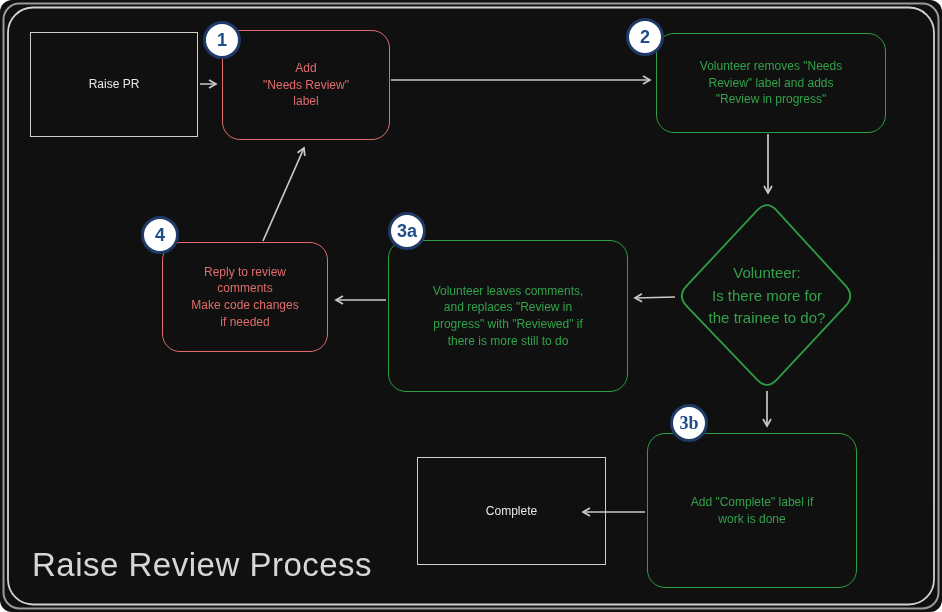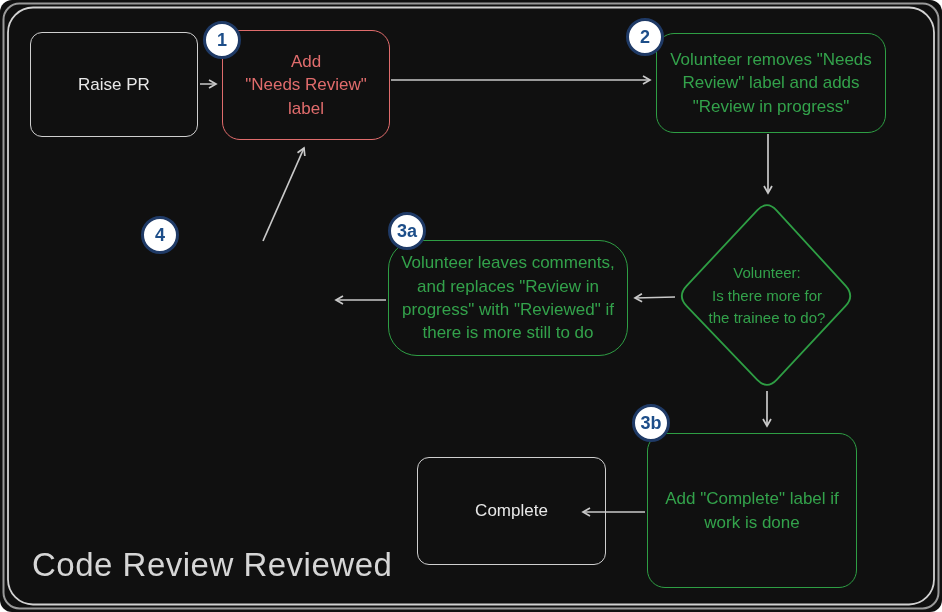--- a/index.html
+++ b/index.html
@@ -14,34 +14,34 @@
   svg.layer { position:absolute; left:0; top:0; width:942px; height:612px; }
 
   .node {
     position:absolute;
     display:flex; align-items:center; justify-content:center;
     text-align:center;
     white-space:pre-line;
     border:1.7px solid #cfcfcf;
     border-radius:18px;
     color:#e8e8e8;
-    font-size:17px;
+    font-size:12px;
     line-height:1.38;
     box-sizing:border-box;
     padding:4px 8px;
   }
-  .node.white { border-color:#cfcfcf; color:#e8e8e8; border-radius:12px; }
+  .node.white { border-color:#cfcfcf; color:#e8e8e8; border-radius:0; }
   .node.red   { border-color:#e06c6c; color:#e06c6c; }
   .node.green { border-color:#2e9e44; color:#33a24b; }
 
   #node-raise-pr        { left:30px;  top:32px;  width:168px; height:105px; }
   #node-add-needs-review{ left:222px; top:30px;  width:168px; height:110px; }
   #node-volunteer-removes{ left:656px; top:33px; width:230px; height:100px; }
   #node-reply-to-review { left:162px; top:242px; width:166px; height:110px; }
-  #node-volunteer-leaves{ left:388px; top:240px; width:240px; height:116px;border-radius:29px; }
+  #node-volunteer-leaves{ left:388px; top:240px; width:240px; height:152px; }
   #node-add-complete    { left:647px; top:433px; width:210px; height:155px; }
   #node-complete        { left:417px; top:457px; width:189px; height:108px; }
 
   .decision-label {
     position:absolute;
     left:681px; top:242px; width:172px; height:108px;
     display:flex; align-items:center; justify-content:center;
     text-align:center; white-space:pre-line;
     color:#33a24b; font-size:15px; line-height:1.5;
   }
@@ -55,21 +55,21 @@
     box-sizing:border-box;
     display:flex; align-items:center; justify-content:center;
     color:#1d4e89;
     font-size:18px; font-weight:700;
     z-index:5;
   }
   #badge-1  { left:203px; top:21px;  }
   #badge-2  { left:626px; top:18px;  }
   #badge-3a { left:388px; top:212px; }
   #badge-4  { left:141px; top:216px; }
-  #badge-3b { left:632px; top:404px; }
+  #badge-3b { left:670px; top:404px;font-family:Liberation Serif, serif; }
 
   .diagram-title {
     position:absolute;
     left:32px; top:546px;
     color:#d6d6d6;
     font-size:33px;
     font-weight:500;
     letter-spacing:0.5px;
   }
 </style>
@@ -114,27 +114,31 @@
 
   <div class="decision-label">Volunteer:
 Is there more for
 the trainee to do?</div>
 
   <div class="node green" id="node-volunteer-leaves">Volunteer leaves comments,
 and replaces "Review in
 progress" with "Reviewed" if
 there is more still to do</div>
 
+  <div class="node red" id="node-reply-to-review">Reply to review
+comments
+Make code changes
+if needed</div>
 
   <div class="node green" id="node-add-complete">Add "Complete" label if
 work is done</div>
 
   <div class="node white" id="node-complete">Complete</div>
 
   <div class="badge" id="badge-1">1</div>
   <div class="badge" id="badge-2">2</div>
   <div class="badge" id="badge-3a">3a</div>
   <div class="badge" id="badge-4">4</div>
   <div class="badge" id="badge-3b">3b</div>
 
-  <div class="diagram-title">Code Review Reviewed</div>
+  <div class="diagram-title">Raise Review Process</div>
 
 </div>
 
 </body></html>

